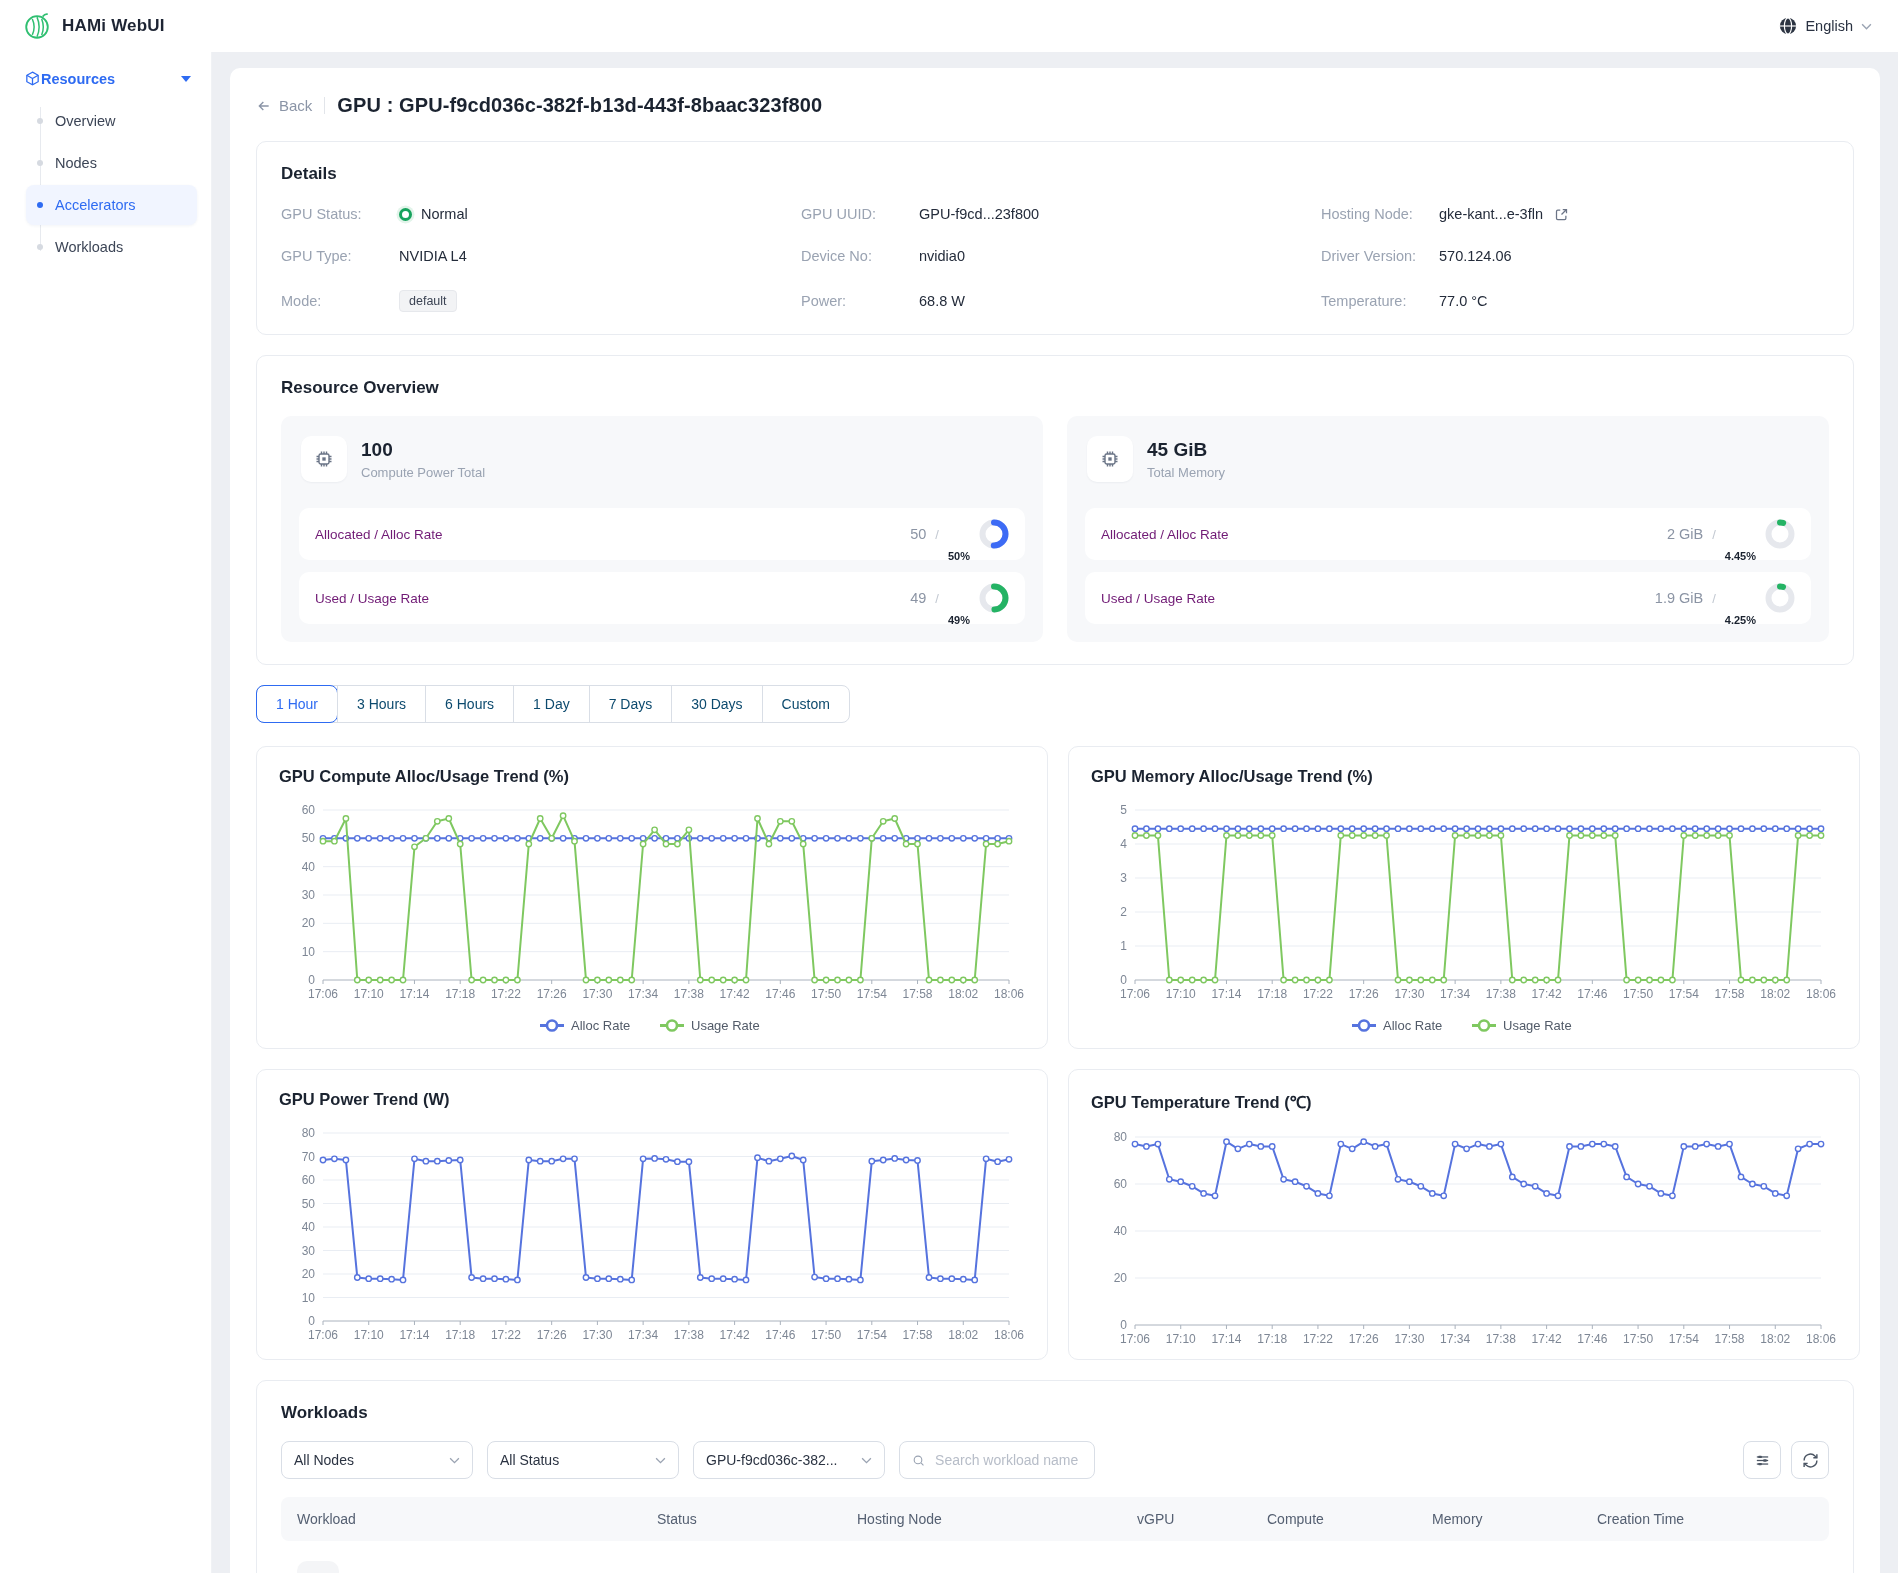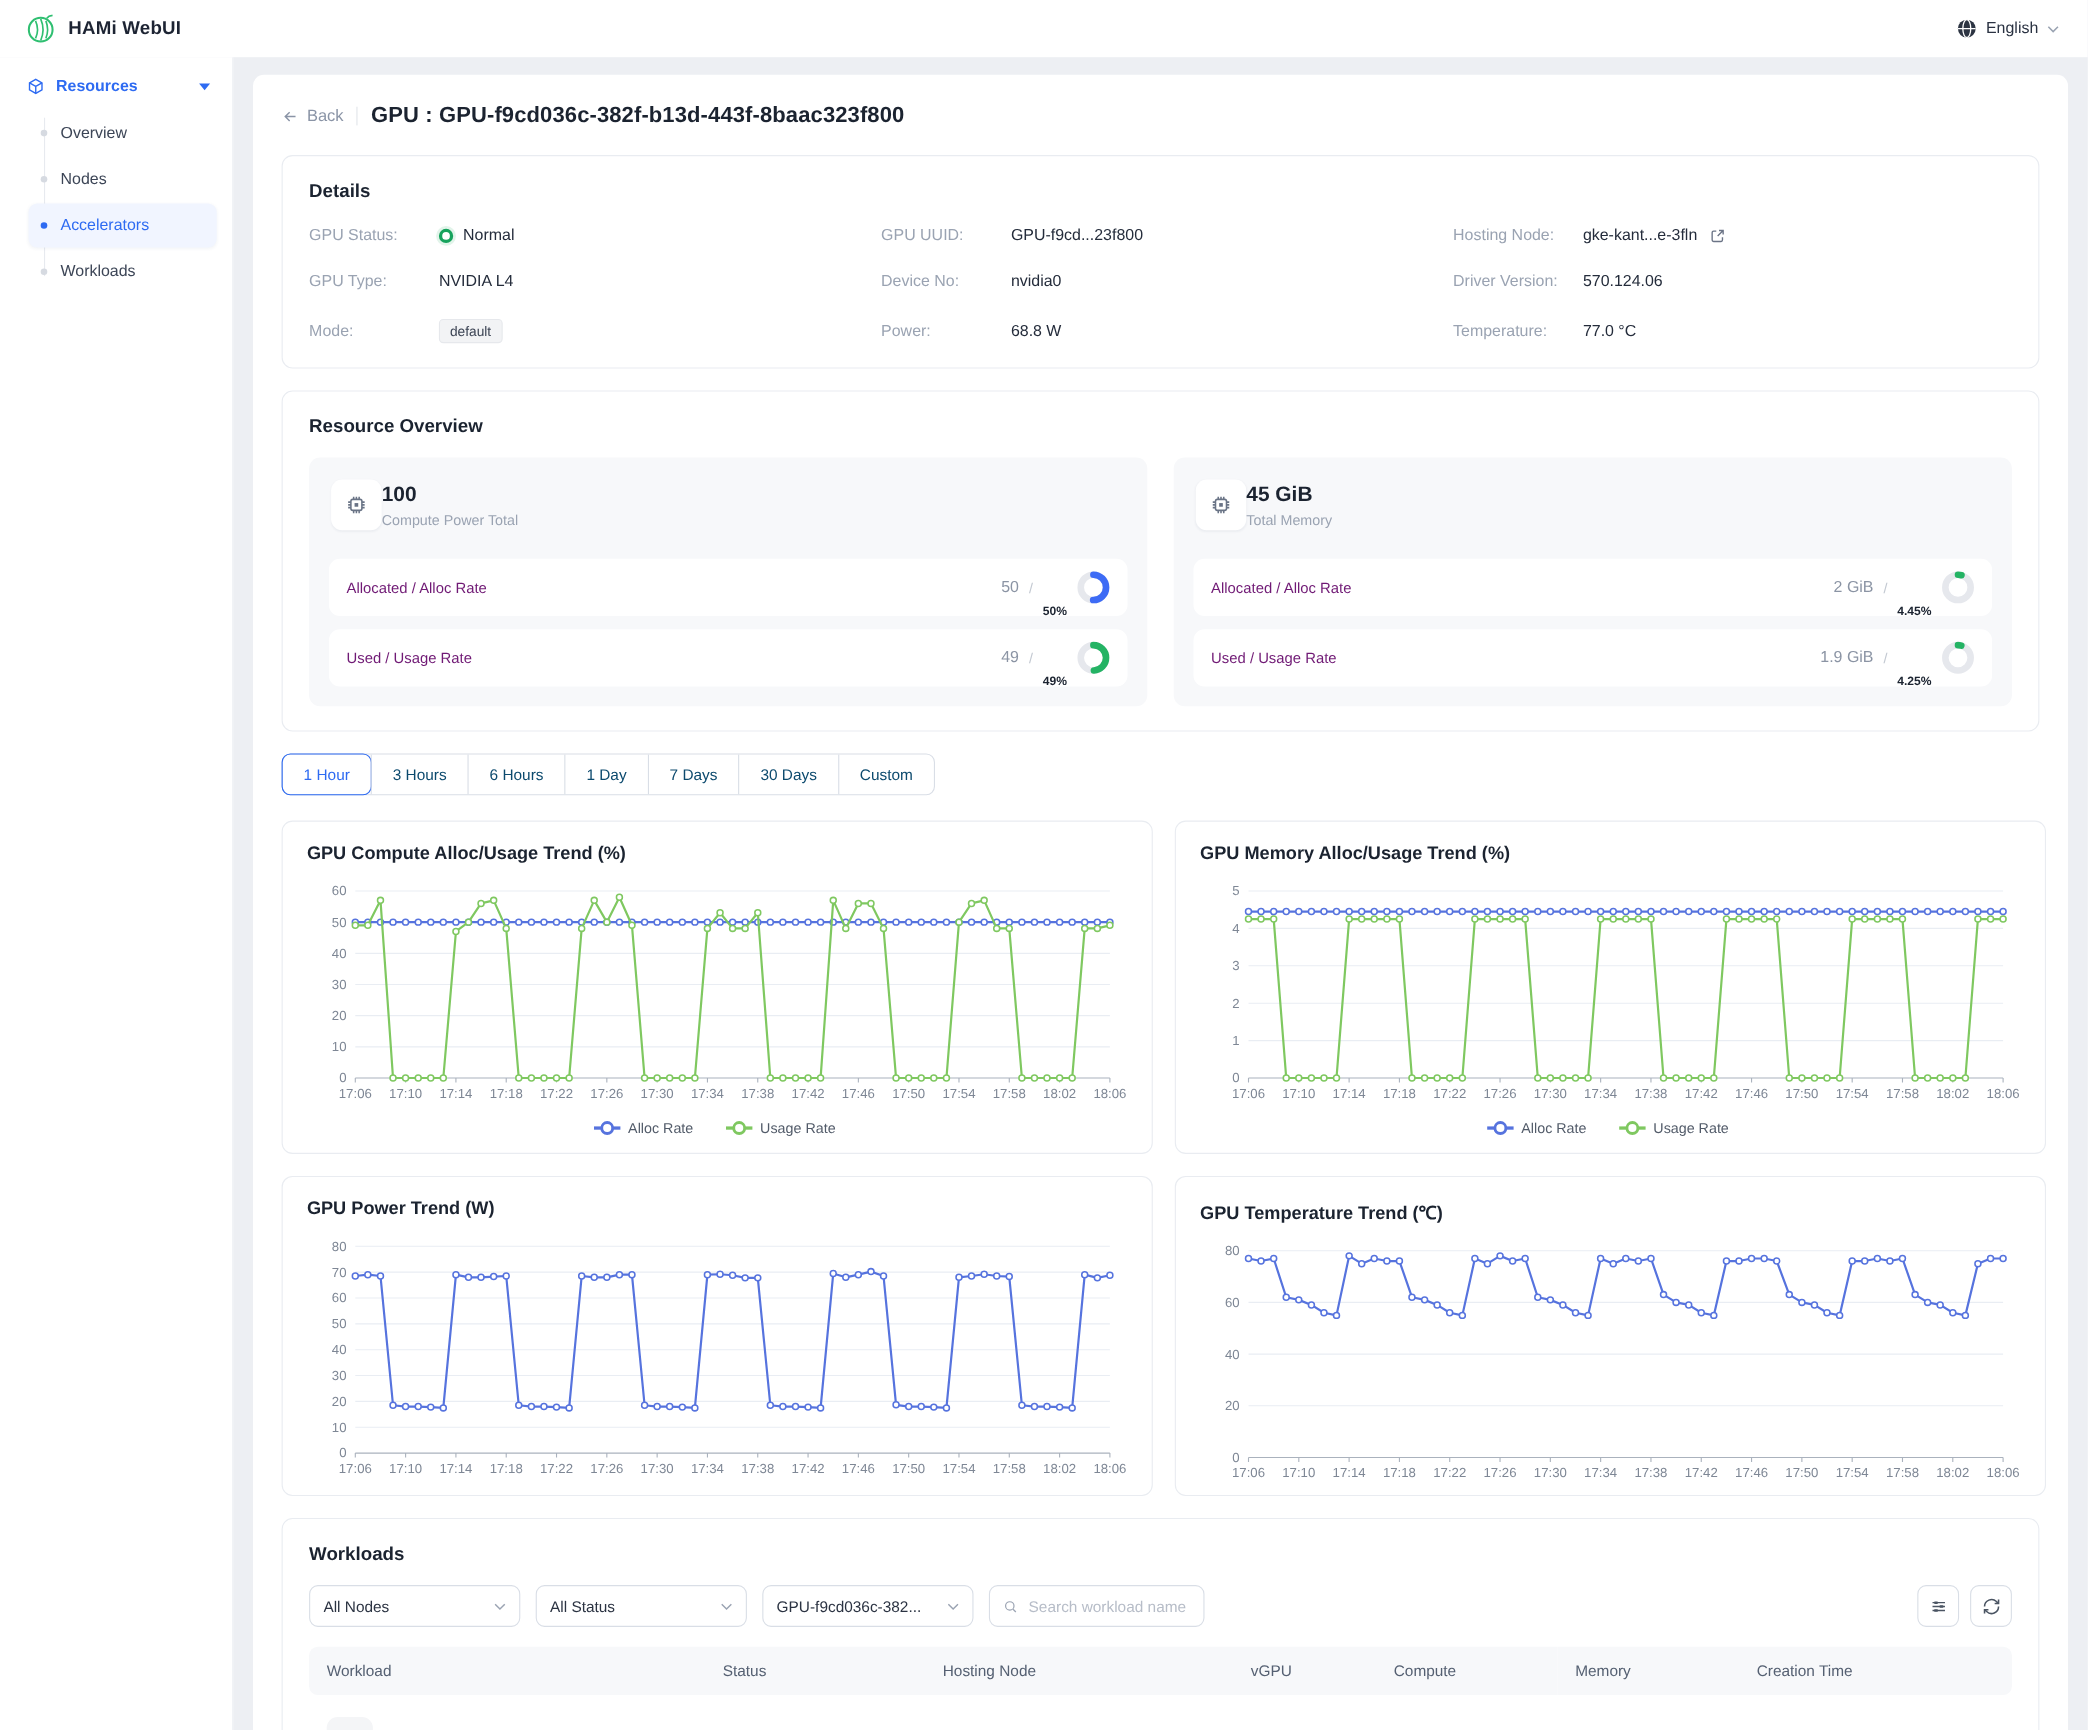--- a/index.html
+++ b/index.html
@@ -12,21 +12,21 @@
     -webkit-font-smoothing:antialiased;
   }
   
   .topbar { position:absolute; top:0; left:0; right:0; height:52px; background:#fff; display:flex; align-items:center; justify-content:space-between; padding:0 26px 0 22px; z-index:3; }
   .brand { display:flex; align-items:center; gap:10px; }
   .brand-title { font-size:17px; font-weight:700; color:#1d2433; letter-spacing:.2px; }
   .lang { display:flex; align-items:center; gap:8px; cursor:pointer; }
   .lang-label { font-size:14.5px; color:#2a3242; }
   
   .sidebar { position:absolute; top:52px; left:0; bottom:0; width:212px; background:#fff; border-right:1px solid #f0f2f5; padding-top:2px; }
-  .side-root { display:flex; align-items:center; gap:10px; padding:16px 20px 12px 24px; cursor:pointer; }
+  .side-root { display:flex; align-items:center; padding:16px 20px 12px 24px; cursor:pointer; }
   .side-root-label { color:#2e6bf2; font-size:14.5px; font-weight:600; }
   .caret-down { width:0; height:0; border-left:5px solid transparent; border-right:5px solid transparent; border-top:6px solid #2e6bf2; margin-left:auto; }
   .side-tree { position:relative; margin-top:2px; }
   .side-tree::before { content:""; position:absolute; left:40px; top:6px; bottom:16px; width:1px; background:#e7eaef; }
   .tree-item { position:relative; margin:2px 14px 2px 26px; padding:12px 10px 12px 29px; border-radius:8px; font-size:14.5px; color:#3c4556; cursor:pointer; }
   .tree-item::before { content:""; position:absolute; left:11px; top:50%; margin-top:-3px; width:6px; height:6px; border-radius:50%; background:#d6dae1; }
   .tree-item.active { background:#f1f5ff; color:#2e6bf2; box-shadow:0 1px 3px rgba(30,60,120,.06); }
   .tree-item.active::before { background:#2e6bf2; }
   
   .main { position:absolute; left:212px; top:52px; right:0; bottom:0; padding:16px 18px 10px; overflow:hidden; }
@@ -41,21 +41,21 @@
   .detail-grid { display:grid; grid-template-columns:1fr 1fr 1fr; row-gap:26px; column-gap:12px; margin-top:22px; }
   .d-field { display:flex; align-items:center; font-size:14.5px; }
   .d-label { color:#9aa3b2; width:118px; flex:none; }
   .d-value { color:#242c3b; display:flex; align-items:center; gap:9px; }
   .status-dot { width:13px; height:13px; border-radius:50%; border:3.5px solid #17a35d; background:#fff; box-shadow:0 0 0 2.5px #e2f4ea; flex:none; }
   .chip { background:#f2f3f5; border:1px solid #e6e8ec; border-radius:4px; padding:3px 9px; font-size:12.5px; color:#3b4353; }
   .ext-link { display:inline-flex; cursor:pointer; margin-left:2px; }
   
   .ro-grid { display:grid; grid-template-columns:1fr 1fr; gap:24px; margin-top:18px; }
   .ro-card { background:#f7f8fa; border-radius:10px; padding:16px 18px 18px; }
-  .ro-head { display:flex; align-items:center; padding:4px 2px 14px; }
+  .ro-head { display:flex; align-items:center; gap:14px; padding:4px 2px 14px; }
   .ro-iconbox { width:46px; height:46px; background:#fff; border-radius:10px; display:flex; align-items:center; justify-content:center; box-shadow:0 1px 2px rgba(20,35,70,.05); }
   .ro-value { font-size:19px; font-weight:700; color:#1b2330; }
   .ro-sub { font-size:13px; color:#9aa3b2; margin-top:4px; }
   .ro-row { background:#fff; border-radius:10px; height:52px; display:flex; align-items:center; padding:0 16px; margin-top:12px; }
   .ro-row + .ro-row { margin-top:12px; }
   .ro-row-label { font-size:13.5px; color:#701a75; }
   .ro-right { margin-left:auto; display:flex; align-items:center; gap:9px; }
   .ro-num { font-size:14.5px; color:#8b94a4; }
   .ro-slash { font-size:13px; color:#c2c8d1; }
   .ro-rate { font-size:11px; font-weight:700; color:#1b2330;margin-top:44px; }

